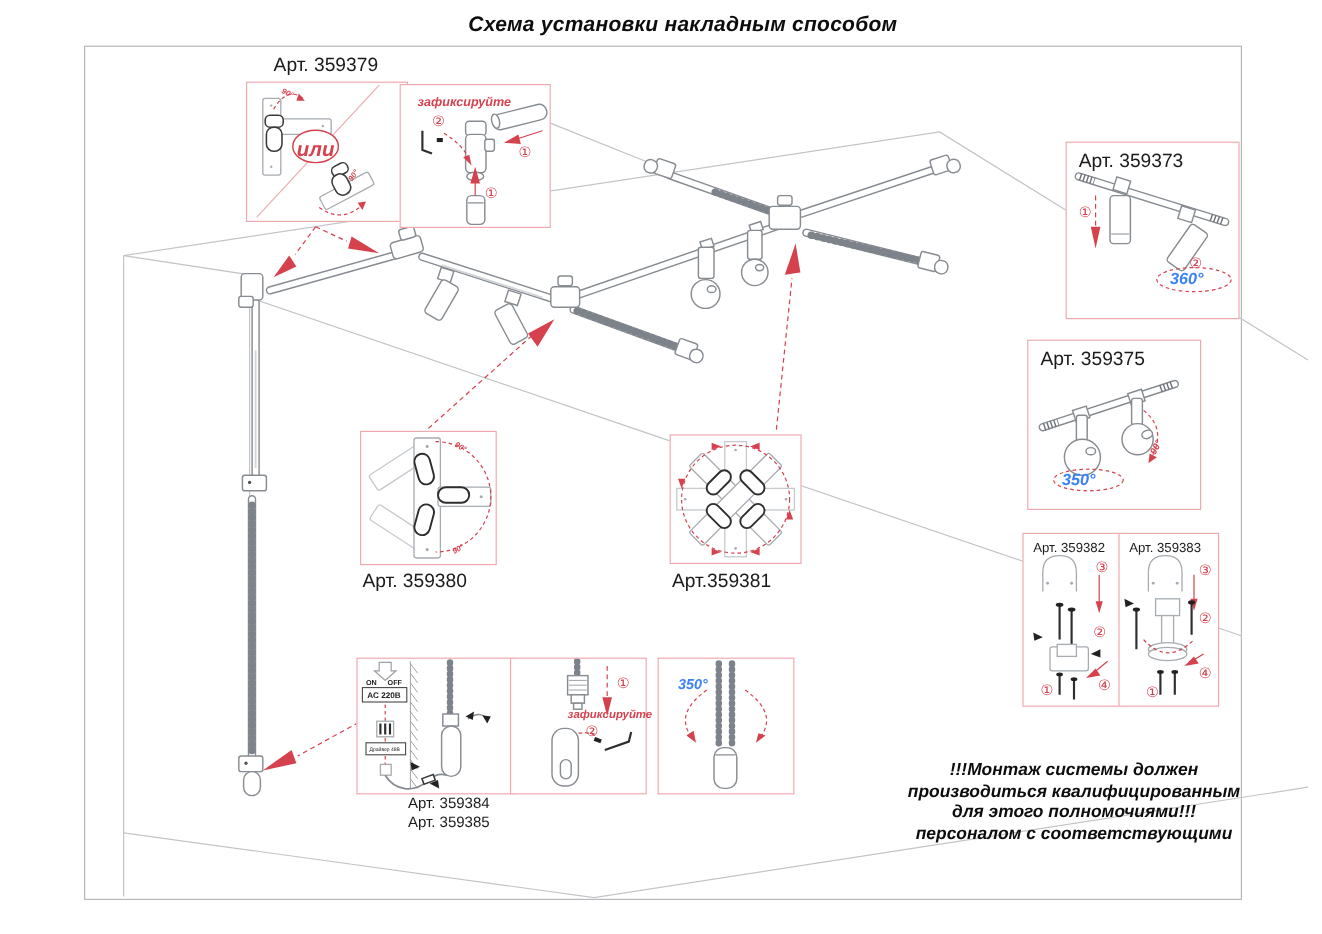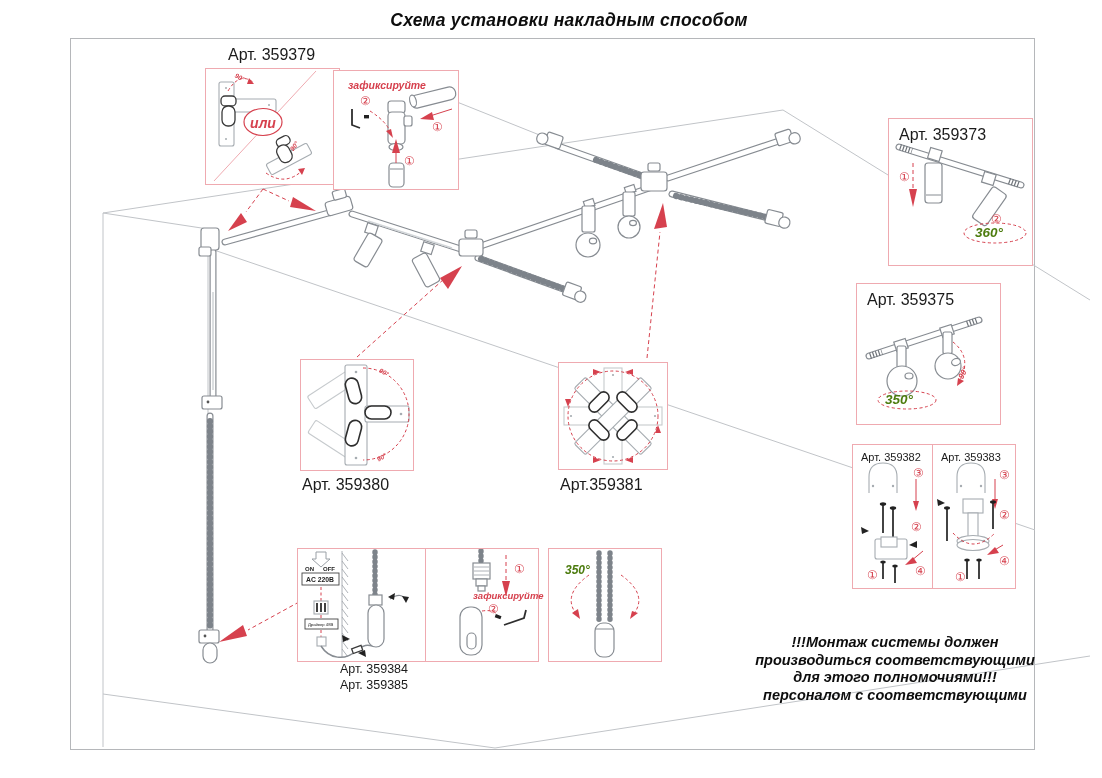--- a/index.html
+++ b/index.html
@@ -7,21 +7,21 @@
         font-family:"Liberation Sans",sans-serif;color:#1b1b1b;padding-left:36px;}
   .main-title{position:absolute;left:0;top:10px;width:100%;text-align:center;
         font-size:17.5px;font-weight:bold;font-style:italic;color:#0d0d0d;letter-spacing:.2px;}
   .frame{position:absolute;left:70px;top:38px;width:963px;height:710px;border:1px solid #b5b7ba;}
   svg.scene{position:absolute;left:0;top:0;}
   .cbox{position:absolute;border:1px solid #efaab0;background:#fff;}
   .art{position:absolute;font-size:16px;color:#1b1b1b;white-space:nowrap;}
   .art.sm{font-size:11px;}
   .num{position:absolute;color:#d6414e;font-size:12px;line-height:12px;white-space:nowrap;}
   .redcap{position:absolute;color:#d6414e;font-style:italic;font-weight:bold;white-space:nowrap;}
-  .redang{position:absolute;color:#4d7c0f;font-style:italic;font-weight:bold;white-space:nowrap;}
+  .redang{position:absolute;color:#3b82f6;font-style:italic;font-weight:bold;white-space:nowrap;}
   .warn{position:absolute;left:738px;top:634px;width:314px;text-align:center;
         font-size:14.5px;font-weight:bold;font-style:italic;color:#0d0d0d;line-height:17.5px;}
   .warn span{display:block;}
   
   .room{stroke:#c1c4c8;stroke-width:1;fill:none;}
   .t-o{stroke:#878c92;stroke-width:7;stroke-linecap:round;fill:none;}
   .t-i{stroke:#ffffff;stroke-width:4.6;stroke-linecap:round;fill:none;}
   .chain{stroke:#7d838a;stroke-width:6.2;stroke-dasharray:.5 4.6;stroke-linecap:round;fill:none;}
   .chain-s{stroke:#7d838a;stroke-width:5.4;stroke-dasharray:.5 4.2;stroke-linecap:round;fill:none;}
   .fit{fill:#fff;stroke:#878c92;stroke-width:1.2;}
@@ -167,21 +167,21 @@
       <g>
         <rect class="g1" x="60" y="84" width="46" height="12" rx="2" transform="rotate(-28 83 90)"></rect>
         <rect class="dkc" x="70" y="68" width="14" height="9" rx="4" transform="rotate(-28 77 72)"></rect>
         <rect class="dkc" x="72" y="76" width="13" height="18" rx="6" transform="rotate(-28 78 85)"></rect>
         <path class="rd" d="M60,104 Q80,118 98,100"></path>
           <polygon class="rh" points="99,99 92,100 96,106"></polygon>
         <text class="rtx" font-size="6.5" x="84" y="80" transform="rotate(-55 88 78)">90°</text>
       </g>
       <ellipse cx="57" cy="53" rx="19" ry="13.5" fill="#fff" stroke="#d6414e" stroke-width="1.2"></ellipse>
     </svg>
-    <span class="redcap" style="left:39px;top:46px;width:36px;text-align:center;font-size:14px;">или</span>
+    <span class="redcap" style="left:39px;top:46px;width:36px;text-align:center;font-size:17px;">или</span>
   </div>
 
   <div class="cbox" style="left:333px;top:70px;width:124px;height:118px;">
     <svg width="124" height="118">
       <g>
         <rect class="fit" x="76" y="20" width="46" height="13" rx="6" transform="rotate(-14 99 26)"></rect>
         <ellipse class="fit" cx="79" cy="30" rx="3.2" ry="6" transform="rotate(-14 79 30)"></ellipse>
       </g>
       <line class="rs" x1="118" y1="38" x2="96" y2="45"></line>
         <polygon class="rh" points="86,48 98,41 100,49"></polygon>
@@ -423,18 +423,18 @@
       <path class="rd" d="M40,26 Q12,46 28,66"></path>
         <polygon class="rh" points="31,70 23,64 29,60"></polygon>
       <path class="rd" d="M72,26 Q100,46 84,66"></path>
         <polygon class="rh" points="81,70 83,62 89,64"></polygon>
     </svg>
     <span class="redang" style="left:16px;top:14px;font-size:12px;">350°</span>
   </div>
 
   <div class="warn">
     <span>!!!Монтаж системы должен</span>
-    <span>производиться соответствующими</span>
+    <span>производиться квалифицированным</span>
     <span>для этого полномочиями!!!</span>
     <span>персоналом с соответствующими</span>
   </div>
 
 </div>
 
 </body></html>

